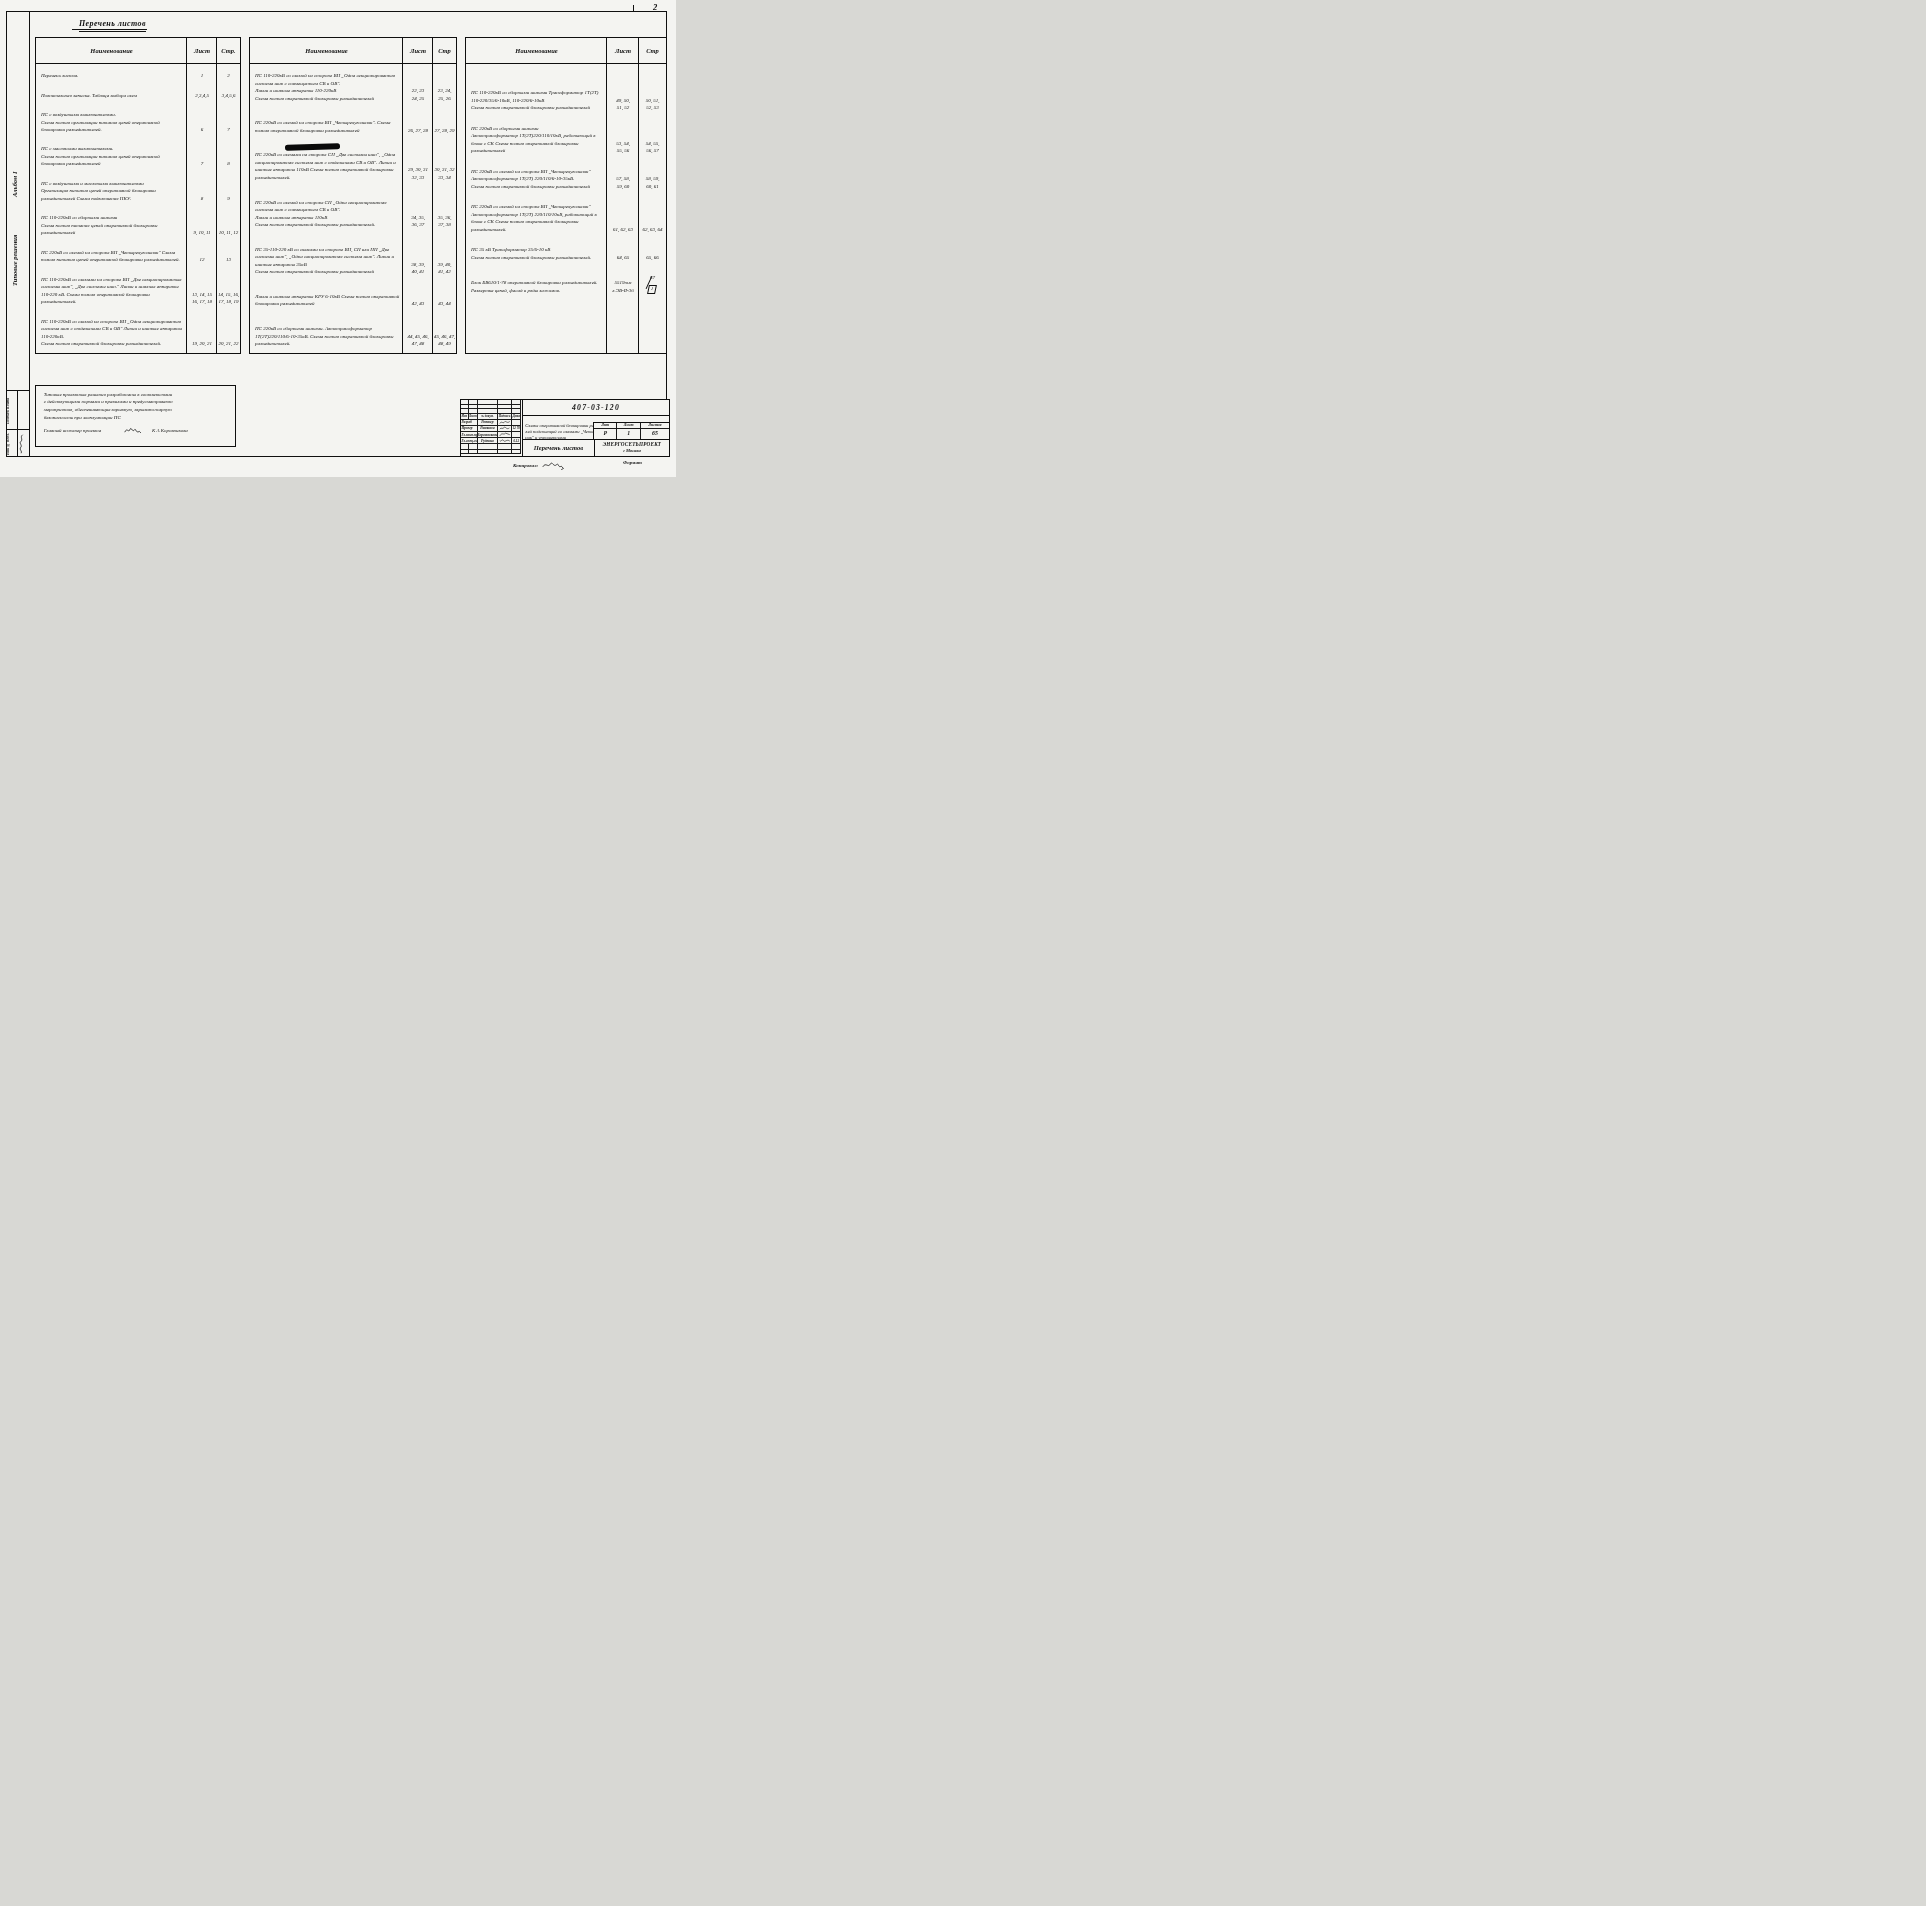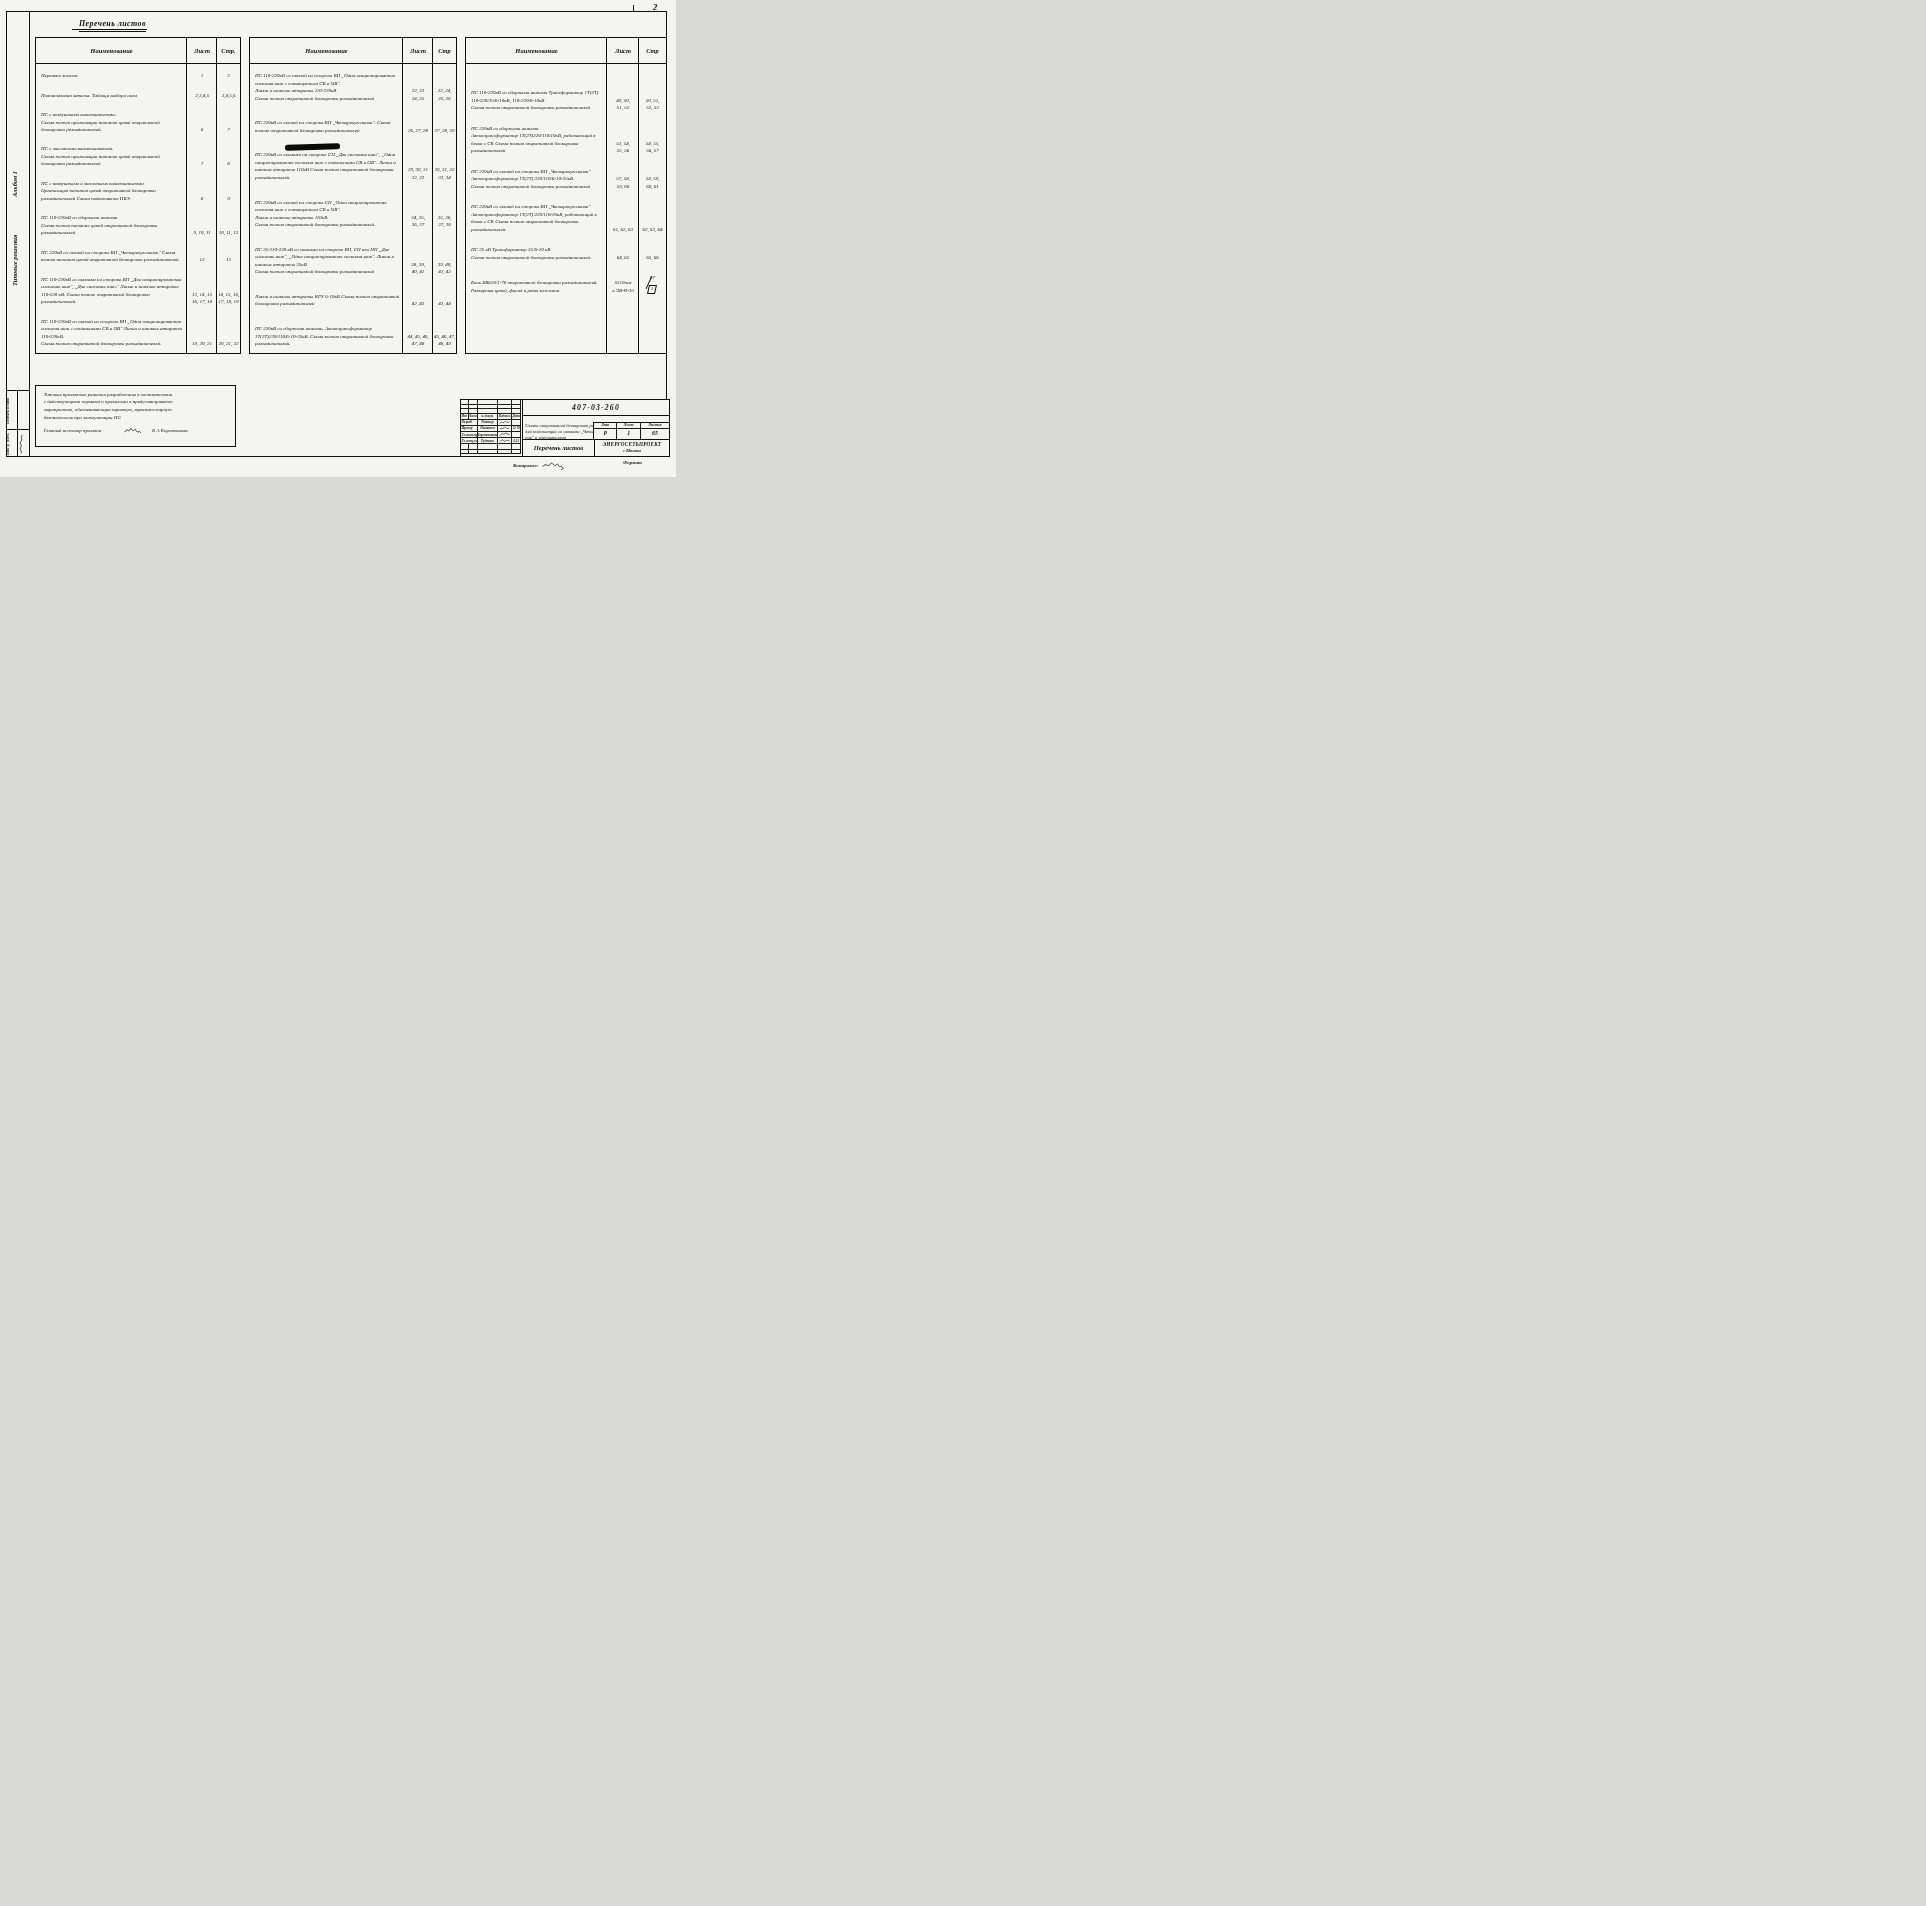--- a/index.html
+++ b/index.html
@@ -488,21 +488,21 @@
         <div></div>
         <div></div>
       <div></div>
         <div></div>
         <div></div>
         <div></div>
         <div></div>
     </div>
 
     <div class="tb-right">
-      <div class="tb-doc">407-03-260</div>
+      <div class="tb-doc">407-03-120</div>
       <div class="tb-title">
         <span>Схемы оперативной блокировки разъедините-
 лей подстанций со схемами „Четырехуголь-
 ник" и упрощенными</span>
         <div class="lit">
           <div class="lh">Лит</div>
           <div class="lh">Лист</div>
           <div class="lh">Листов</div>
           <div class="lv">Р</div>
           <div class="lv">1</div>

